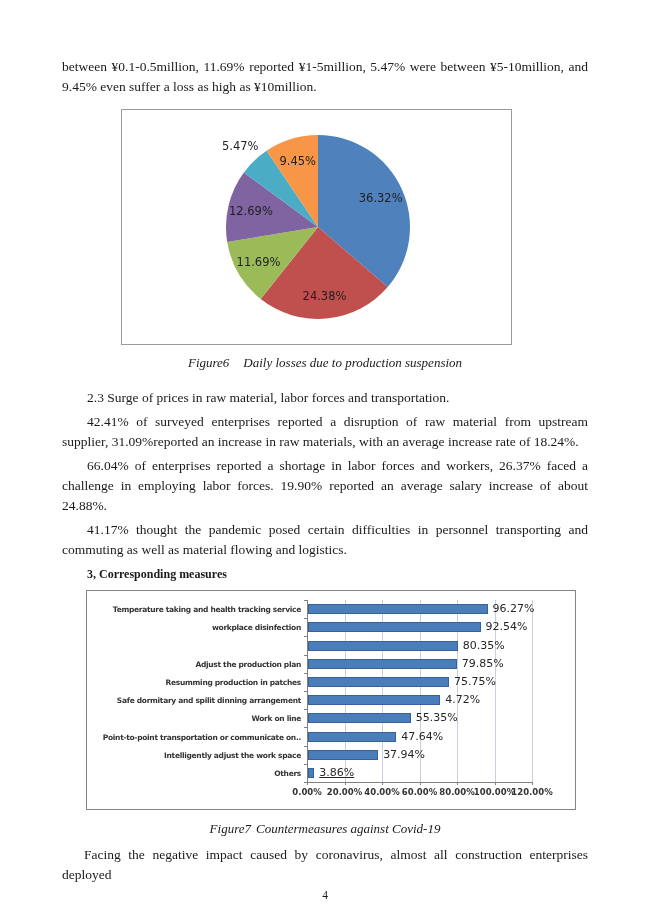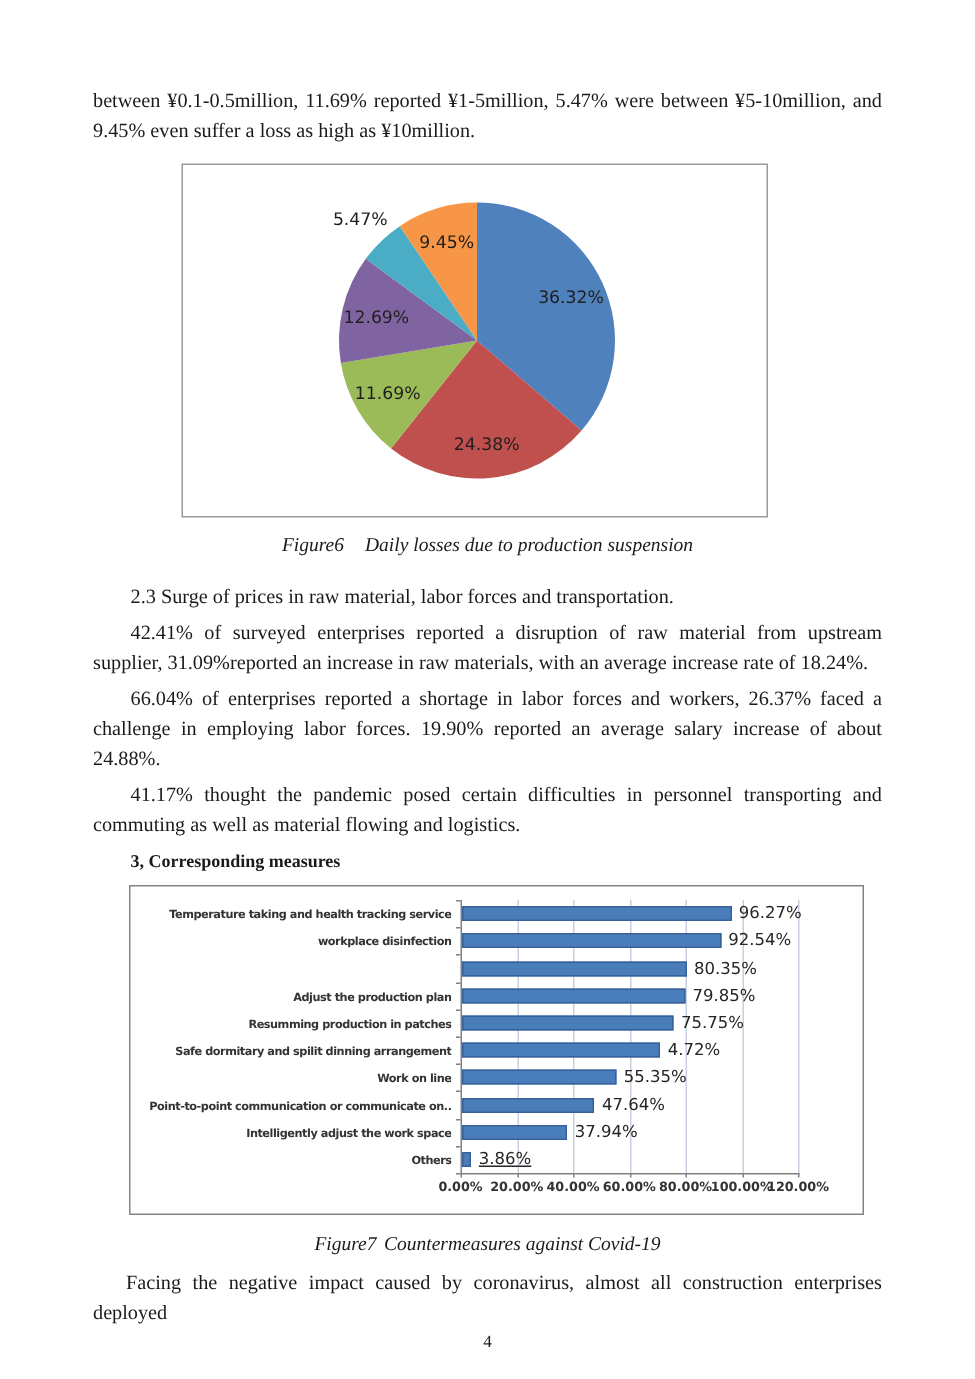--- a/index.html
+++ b/index.html
@@ -140,21 +140,21 @@
       <div class="bc-bar" style="left: 221px; top: 104px; width: 132px; height: 10px; background: rgb(74, 126, 187); border-color: rgb(56, 96, 154);"></div>
       <div class="bc-val" style="left: 358.163px; top: 102px;">4.72%</div>
       <div class="bc-cattick" style="left: 217px; top: 118px;"></div>
       <div class="bc-cat" style="left: 2px; top: 121px; width: 212px; height: 12px;">
         <span>Work on line</span>
       </div>
       <div class="bc-bar" style="left: 221px; top: 122px; width: 103px; height: 10px; background: rgb(74, 126, 187); border-color: rgb(56, 96, 154);"></div>
       <div class="bc-val" style="left: 328.781px; top: 120px;">55.35%</div>
       <div class="bc-cattick" style="left: 217px; top: 136px;"></div>
       <div class="bc-cat" style="left: 2px; top: 140px; width: 212px; height: 12px;">
-        <span>Point-to-point communication or communicate on..</span>
+        <span>Point-to-point transportation or communicate on..</span>
       </div>
       <div class="bc-bar" style="left: 221px; top: 141px; width: 88px; height: 10px; background: rgb(74, 126, 187); border-color: rgb(56, 96, 154);"></div>
       <div class="bc-val" style="left: 314.325px; top: 139px;">47.64%</div>
       <div class="bc-cattick" style="left: 217px; top: 155px;"></div>
       <div class="bc-cat" style="left: 2px; top: 158px; width: 212px; height: 12px;">
         <span>Intelligently adjust the work space</span>
       </div>
       <div class="bc-bar" style="left: 221px; top: 159px; width: 70px; height: 10px; background: rgb(74, 126, 187); border-color: rgb(56, 96, 154);"></div>
       <div class="bc-val" style="left: 296.137px; top: 157px;">37.94%</div>
       <div class="bc-cattick" style="left: 217px; top: 173px;"></div>

